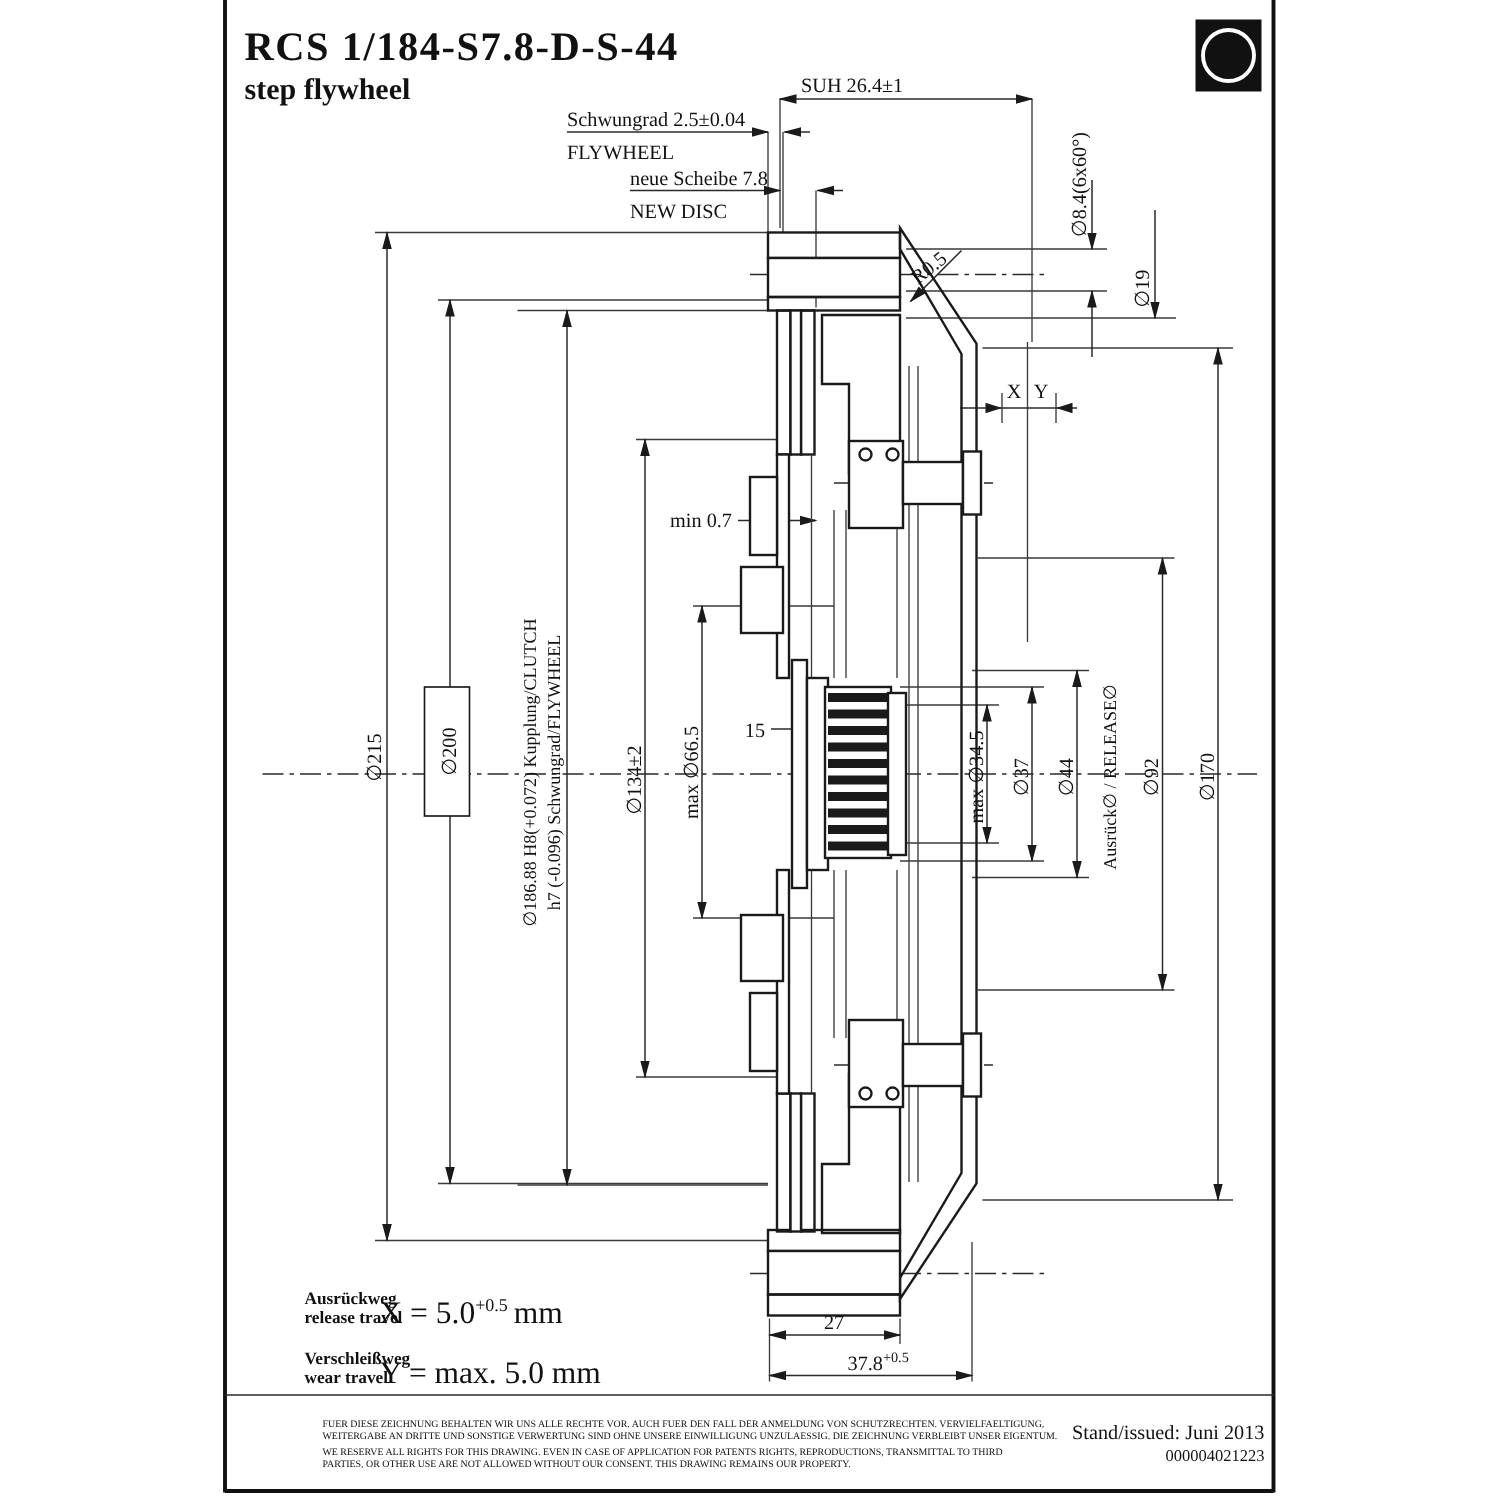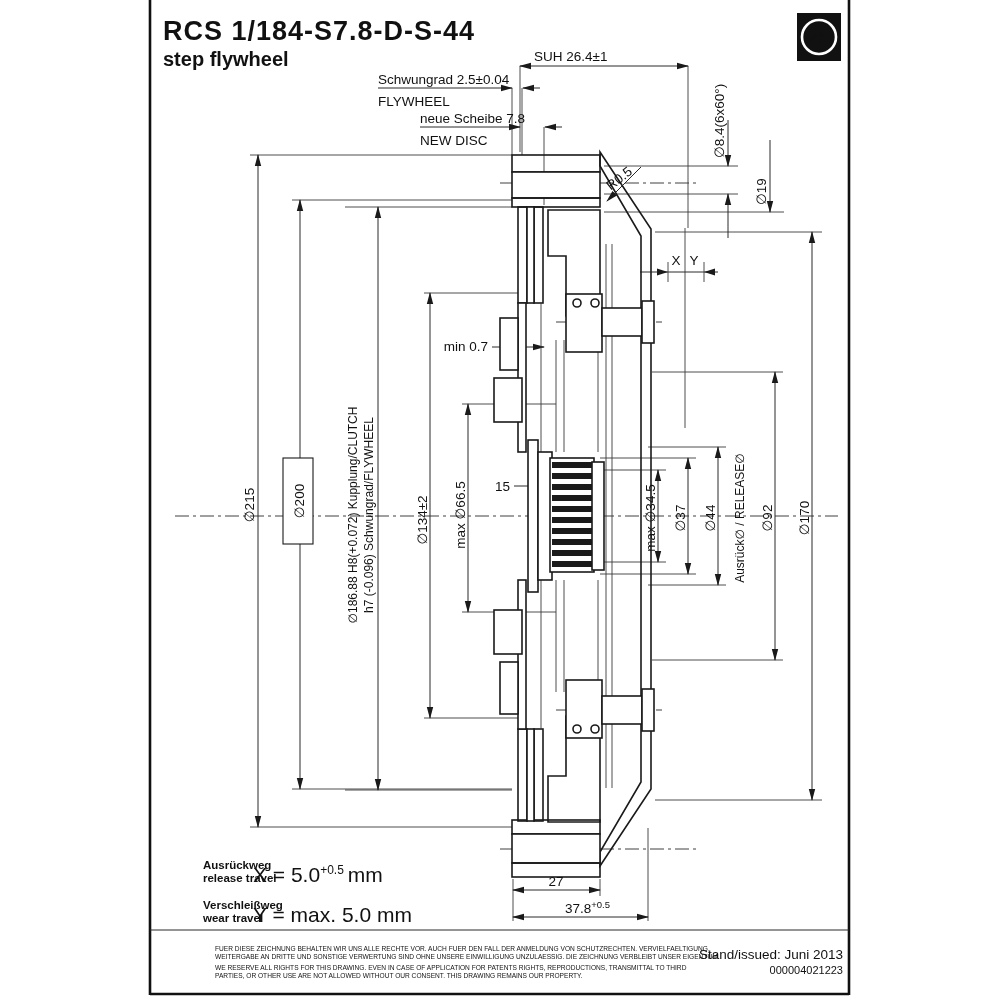--- a/index.html
+++ b/index.html
@@ -1,17 +1,17 @@
 <!DOCTYPE html>
 <html><head>
 <meta charset="utf-8">
 <style>
   html,body{margin:0;padding:0;background:#fff;}
   #sheet{position:relative;width:1000px;height:1000px;background:#fff;
-         font-family:Liberation Sans, sans-serif;}
+         font-family:Liberation Serif, serif;}
   svg{position:absolute;left:0;top:0;}
   text{fill:#111;}
   .t-title{font-size:27px;font-weight:bold;letter-spacing:1px;}
   .t-sub{font-size:20px;font-weight:bold;}
   .t-dim{font-size:13.5px;}
   .t-dim-s{font-size:12px;}
   .t-small{font-size:11px;}
   .t-big{font-size:21px;}
   .t-tiny{font-size:6.6px;}
   .t-bold12{font-size:11.5px;font-weight:bold;}

